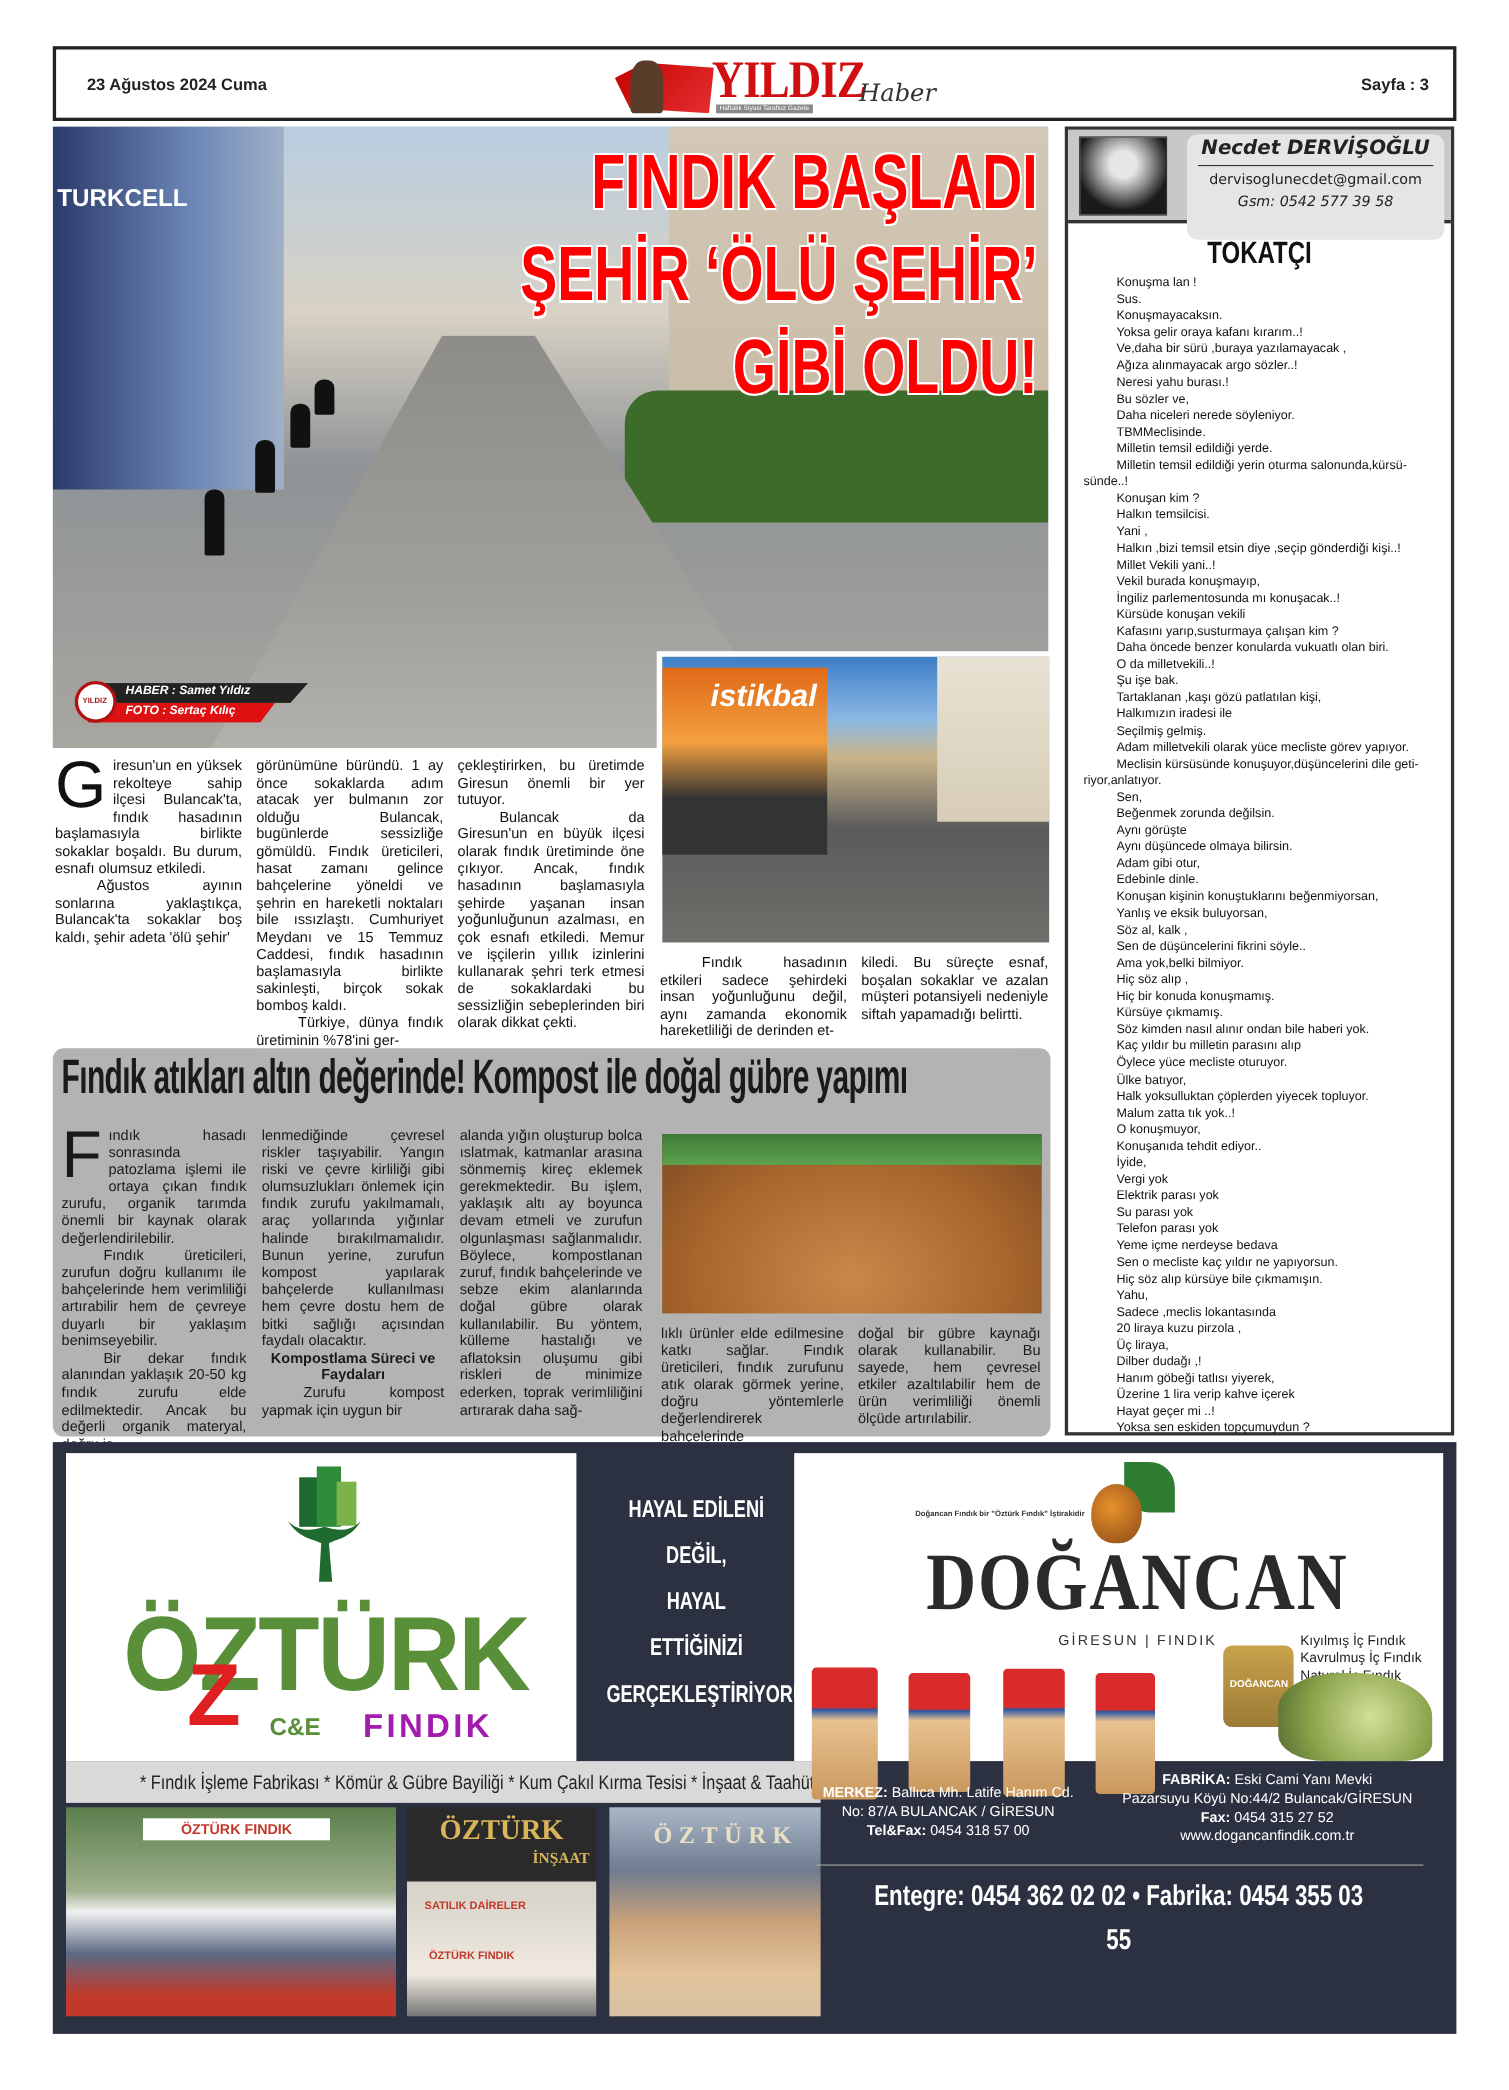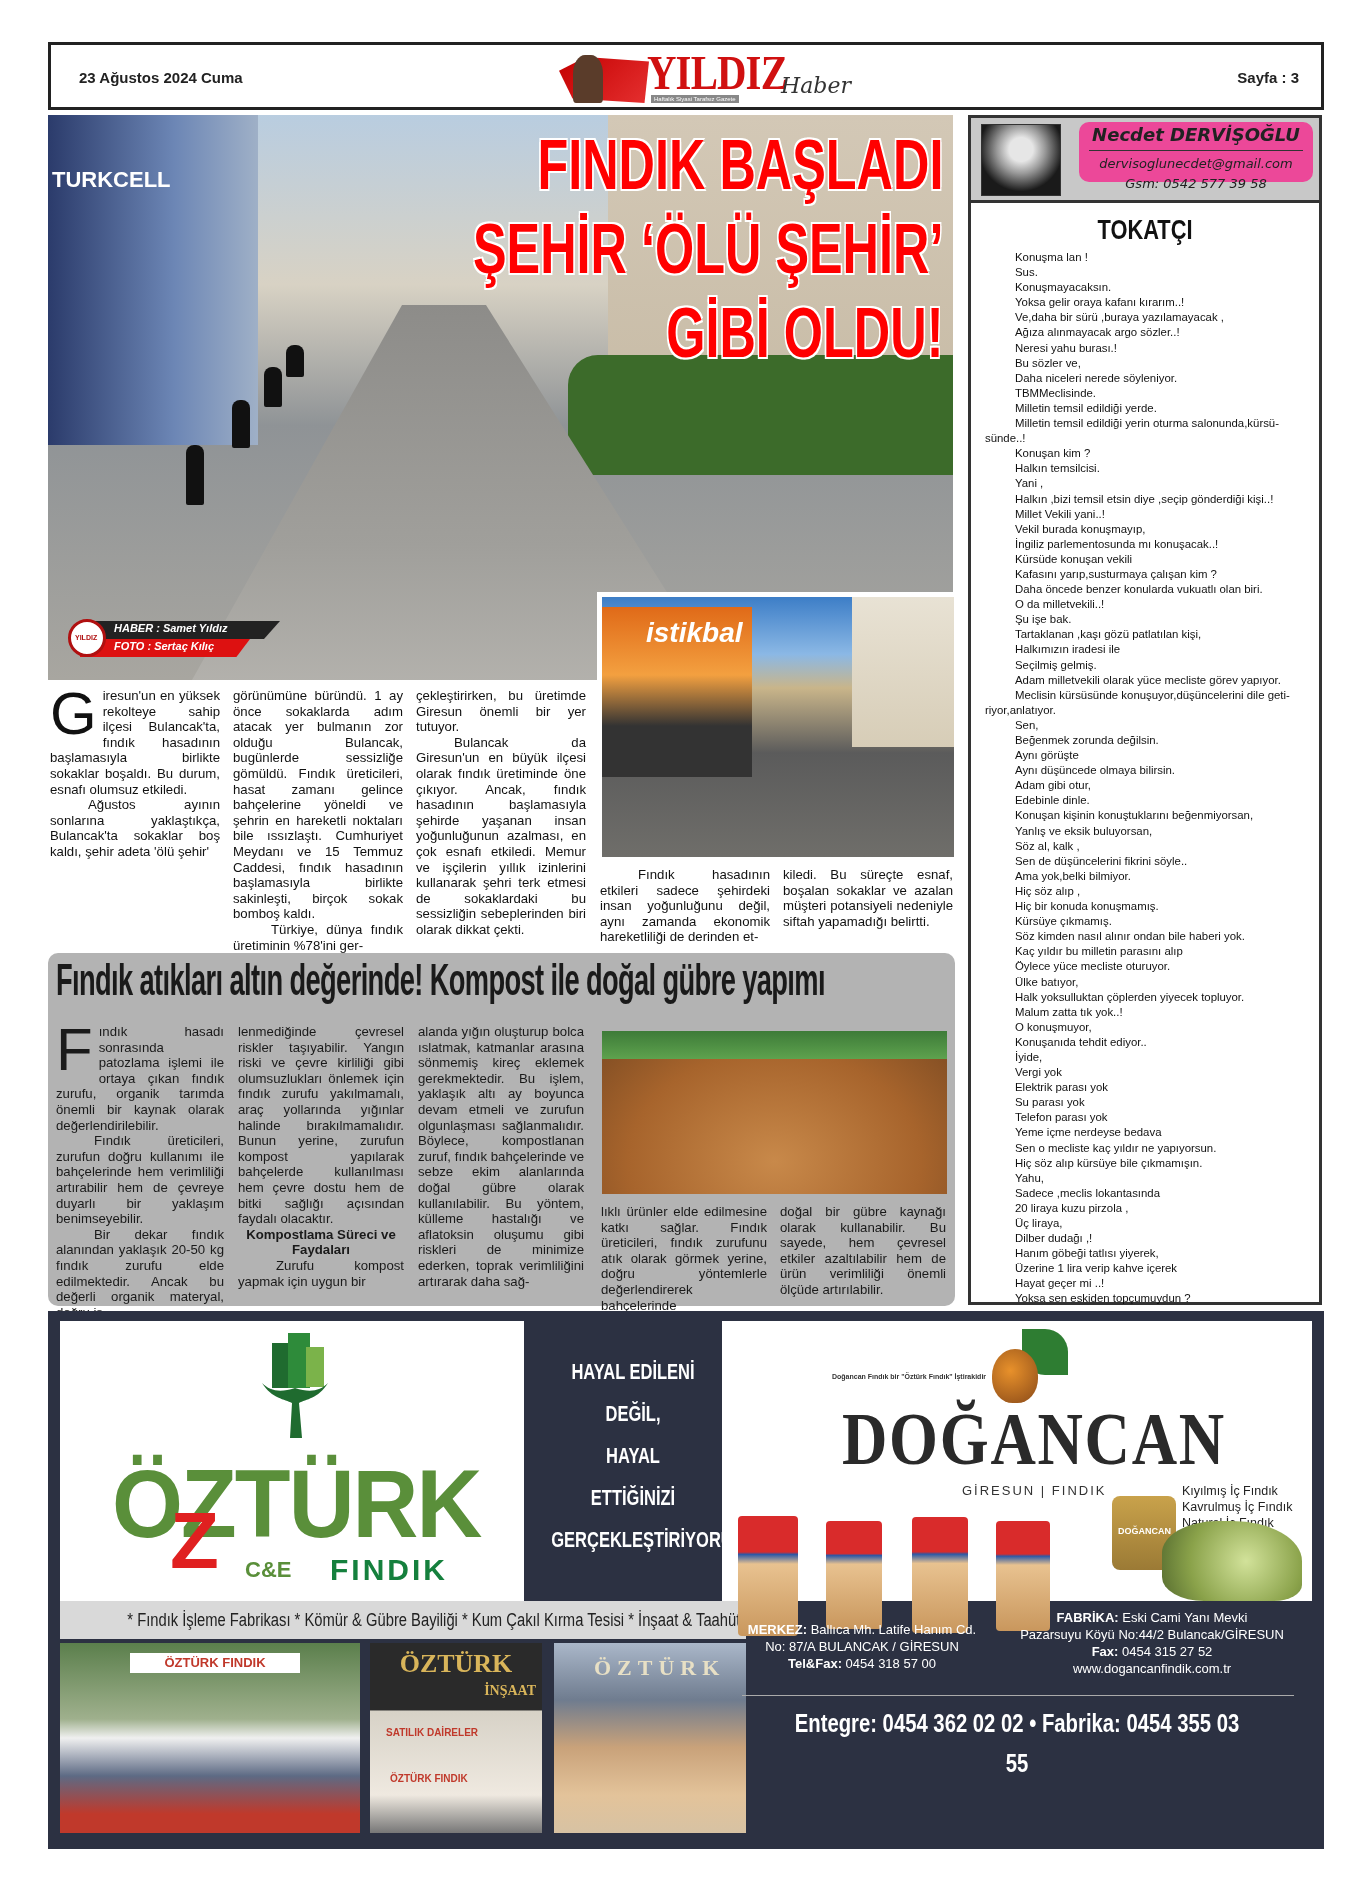--- a/index.html
+++ b/index.html
@@ -36,42 +36,42 @@
 .subphoto .bldg2{left:250px;top:0;width:112px;height:150px;background:linear-gradient(180deg,#e8e2d4,#d7cdb7)}
 
 .col{position:absolute;font-size:13.2px;line-height:15.6px;text-align:justify;color:#111}
 .col p{text-indent:38px}
 .col p.first{text-indent:0}
 .dropcap{float:left;font-size:60px;line-height:48px;margin:2px 6px 0 0;font-weight:normal}
 
 .columnist{left:968px;top:115px;width:354px;height:1190px;border:3px solid #333;background:#fff}
 .colhead{left:0;top:0;width:348px;height:85px;background:#c8c8c8;border-bottom:3px solid #333}
 .colhead .photo{left:10px;top:6px;width:80px;height:72px;border:1px solid #333;background:radial-gradient(circle at 50% 35%,#e6e6e6 20%,#9a9a9a 40%,#1a1a1a 70%)}
-.colhead .card{left:108px;top:4px;width:234px;height:60px;background:#ec4899;border-radius:10px}
+.colhead .card{left:108px;top:4px;width:234px;height:96px;background:#e5e5e5;border-radius:10px}
 .colhead .cname{left:0;top:2px;width:234px;text-align:center;font-family:"DejaVu Sans",sans-serif;font-style:italic;font-weight:bold;font-size:18px;color:#222}
 .colhead .cline{left:10px;top:28px;width:214px;height:1px;background:#333}
-.colhead .cmail{left:0;top:34px;width:234px;text-align:center;font-family:"DejaVu Sans",sans-serif;font-style:italic;font-size:13px;color:#222}
+.colhead .cmail{left:0;top:34px;width:234px;text-align:center;font-family:"DejaVu Sans",sans-serif;font-size:13px;color:#222}
 .colhead .cgsm{left:0;top:54px;width:234px;text-align:center;font-family:"DejaVu Sans",sans-serif;font-style:italic;font-size:13px;color:#222}
 .coltitle{left:0;top:96px;width:348px;text-align:center;font-weight:bold;font-size:28px;color:#111;transform:scaleX(.78)}
 .poem{left:14px;top:132px;width:324px;font-size:11.4px;line-height:15.1px;color:#111}
 .poem div{padding-left:30px}
 .poem div.cont{padding-left:0}
 
 .grayart{left:48px;top:953px;width:907px;height:353px;background:#b3b3b3;border-radius:10px}
 .grayart .title{left:8px;top:2px;width:900px;font-weight:bold;font-size:44px;color:#1a1a1a;white-space:nowrap;transform:scaleX(.62);transform-origin:left;letter-spacing:-1px}
 .compost{left:602px;top:1031px;width:345px;height:163px;background:radial-gradient(ellipse at 50% 80%,#c8894a,#a7642c 60%,#7b4a22);overflow:hidden}
 .compost .trees{left:0;top:0;width:345px;height:28px;background:linear-gradient(180deg,#3d7b38,#5ea24e)}
 
 .adblock{left:48px;top:1311px;width:1276px;height:538px;background:#2c3142}
 .ozturk{left:12px;top:10px;width:464px;height:280px;background:#fff}
 .ozturk .tree{left:190px;top:12px;width:90px;height:110px}
 .ozturk .big{left:52px;top:135px;font-weight:bold;font-size:96px;color:#5a8f3a;letter-spacing:-2px;transform:scaleX(.95);transform-origin:left;line-height:96px}
 .ozturk .z{left:110px;top:180px;font-weight:bold;font-size:80px;color:#e02020;line-height:80px}
 .ozturk .ce{left:185px;top:236px;font-size:22px;color:#5a8f3a;font-weight:bold}
-.ozturk .findik{left:270px;top:232px;font-size:30px;color:#15803d;font-weight:bold;letter-spacing:3px}
+.ozturk .findik{left:270px;top:232px;font-size:30px;color:#a21caf;font-weight:bold;letter-spacing:3px}
 .slogan{left:476px;top:40px;width:218px;text-align:center;color:#fff;font-weight:bold;font-size:22px;line-height:42px;transform:scaleX(.75);transform-origin:center}
 .services{left:12px;top:290px;width:686px;height:38px;background:#d9d9d9;text-align:center;font-size:18px;line-height:38px;color:#222;white-space:nowrap;transform-origin:left}
 .services span{display:inline-block;transform:scaleX(.82)}
 .ph1{left:12px;top:332px;width:300px;height:190px;background:linear-gradient(180deg,#5b7f4c,#9fb08d 40%,#f0f0f0 50%,#5d6a84 70%,#c0392b 90%)}
 .ph1 .sign{left:70px;top:10px;width:170px;height:20px;background:#fff;color:#c0392b;font-weight:bold;font-size:13px;text-align:center;line-height:20px}
 .ph2{left:322px;top:332px;width:172px;height:190px;background:linear-gradient(180deg,#2a2a2a 0%,#2a2a2a 35%,#d7d2c7 36%,#efe9e0 80%,#777 100%)}
 .ph2 .gold{left:6px;top:6px;width:160px;text-align:center;color:#d9b55a;font-family:"Liberation Serif",serif;font-weight:bold;font-size:26px}
 .ph2 .gold2{left:6px;top:40px;width:160px;text-align:right;color:#d9b55a;font-family:"Liberation Serif",serif;font-weight:bold;font-size:14px}
 .ph2 .red{left:16px;top:84px;color:#c0392b;font-weight:bold;font-size:10px}
 .ph2 .red2{left:20px;top:130px;color:#c0392b;font-weight:bold;font-size:10px}

